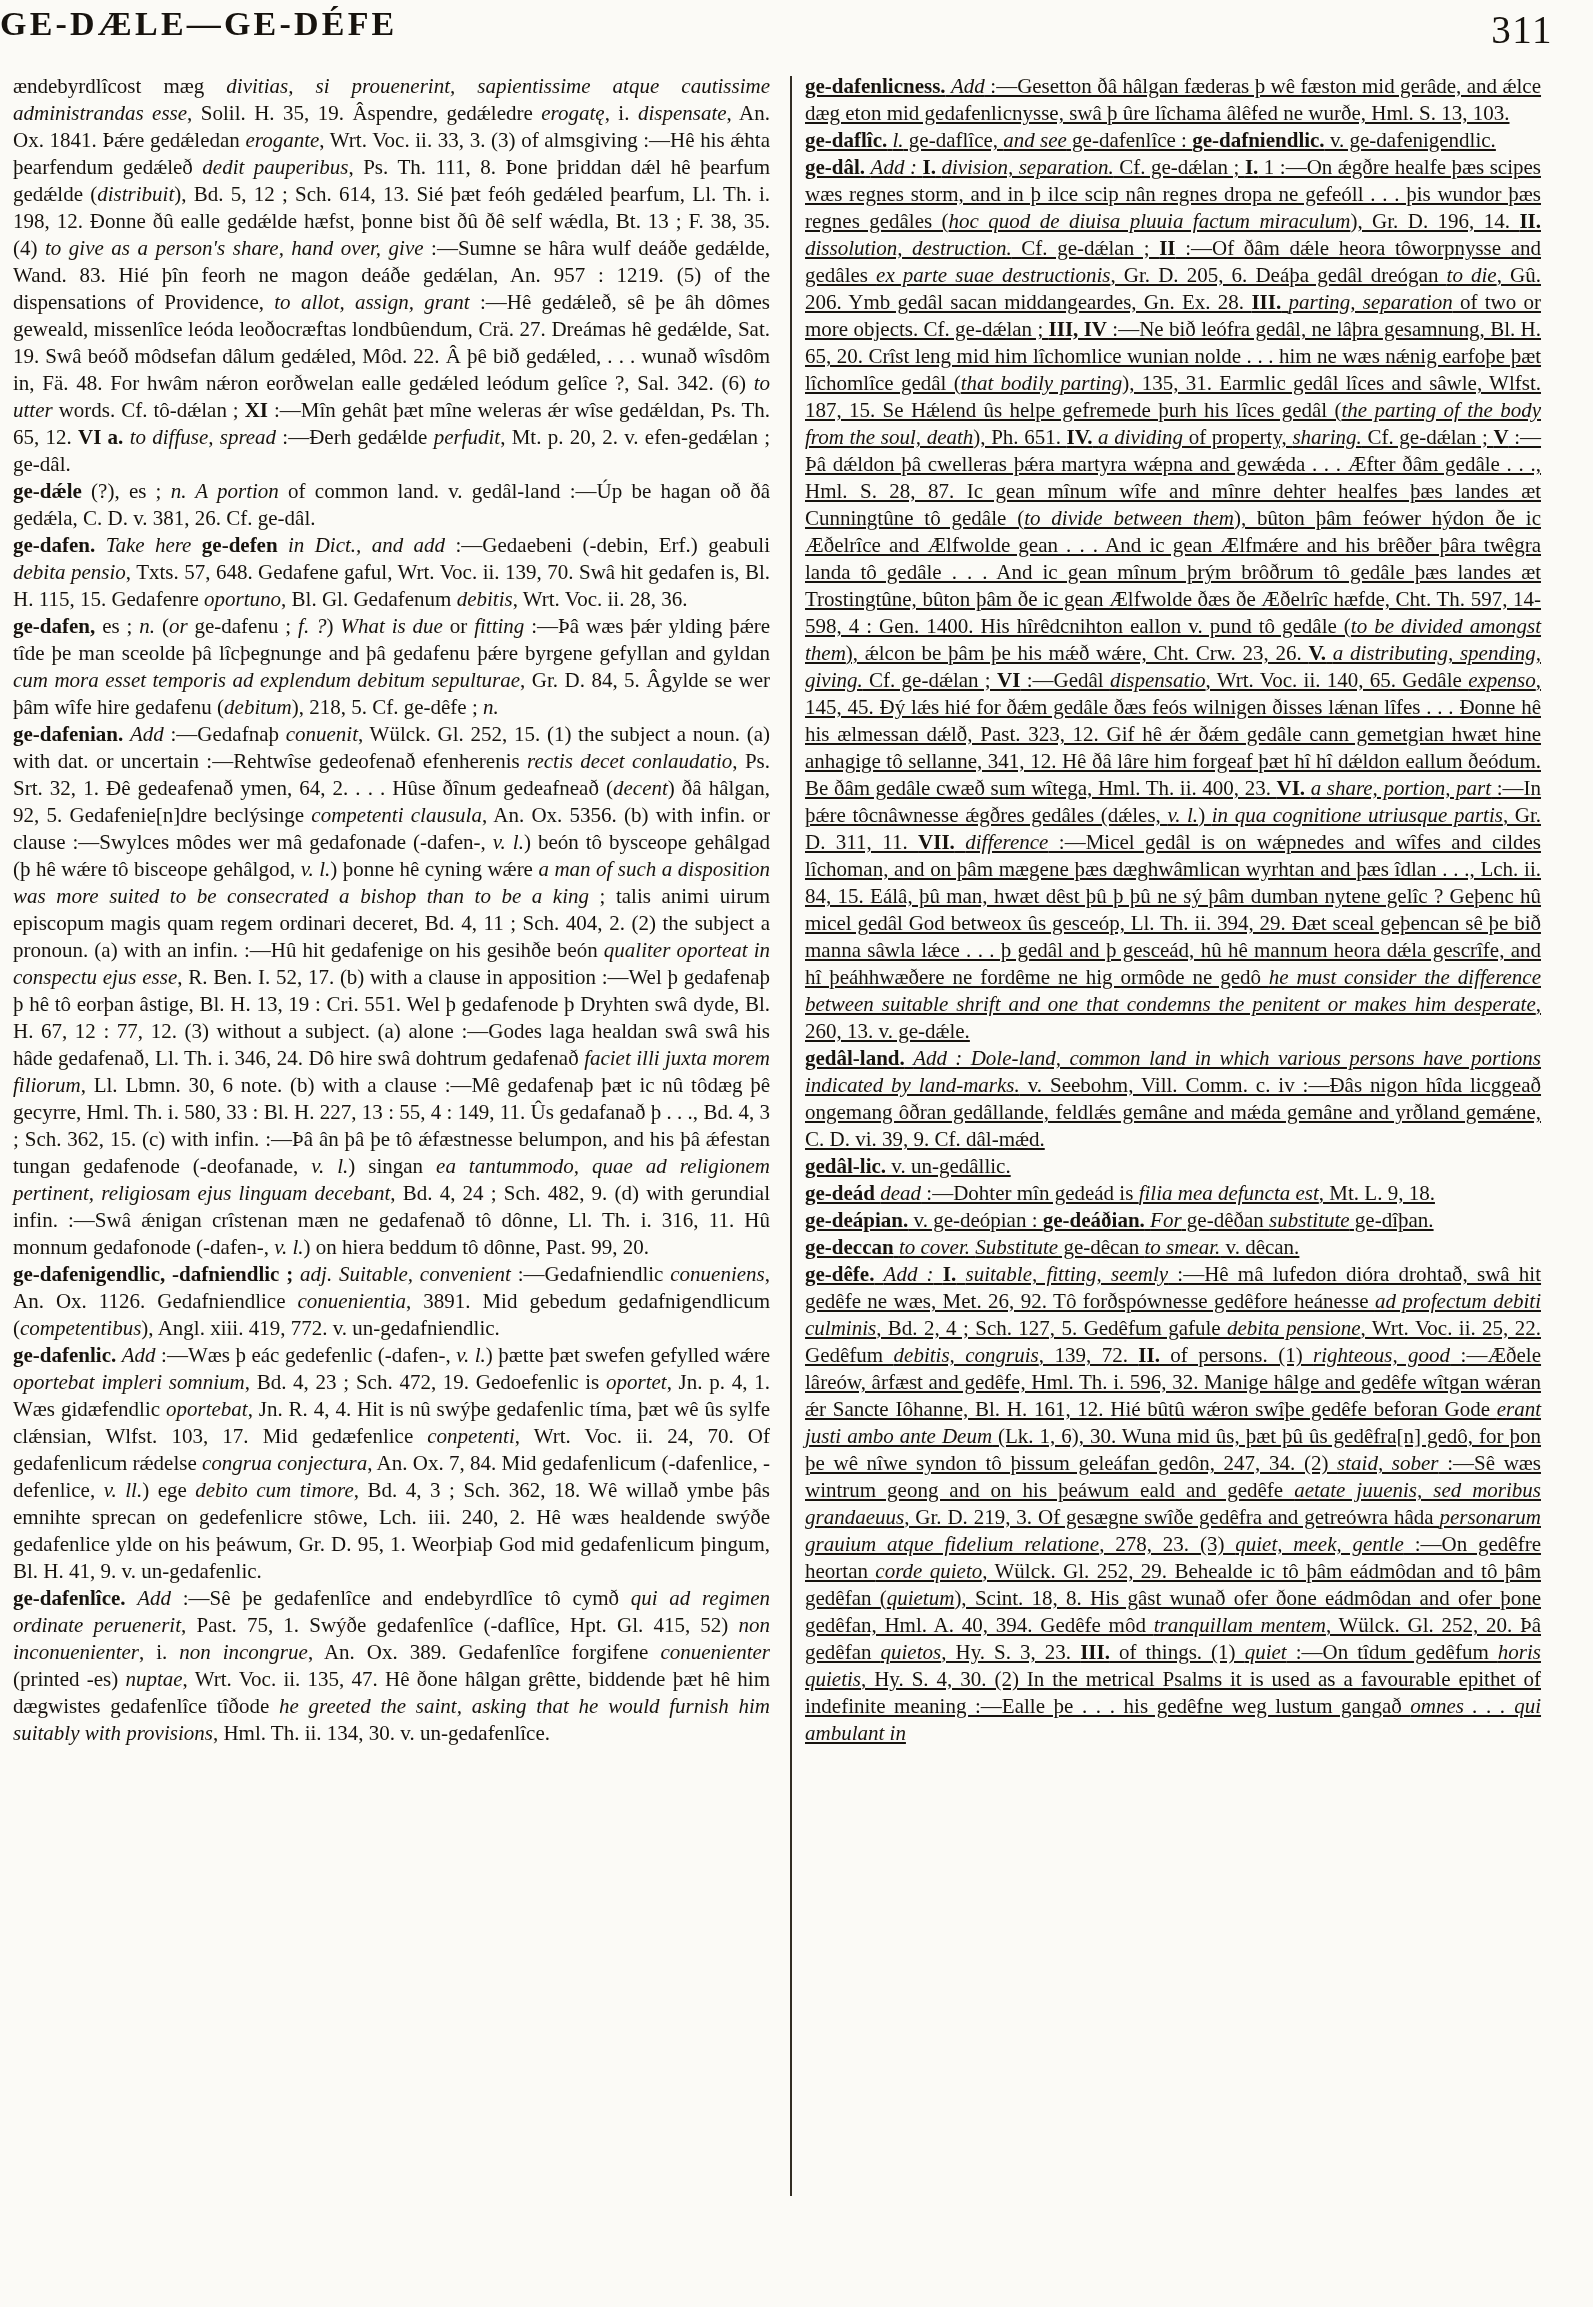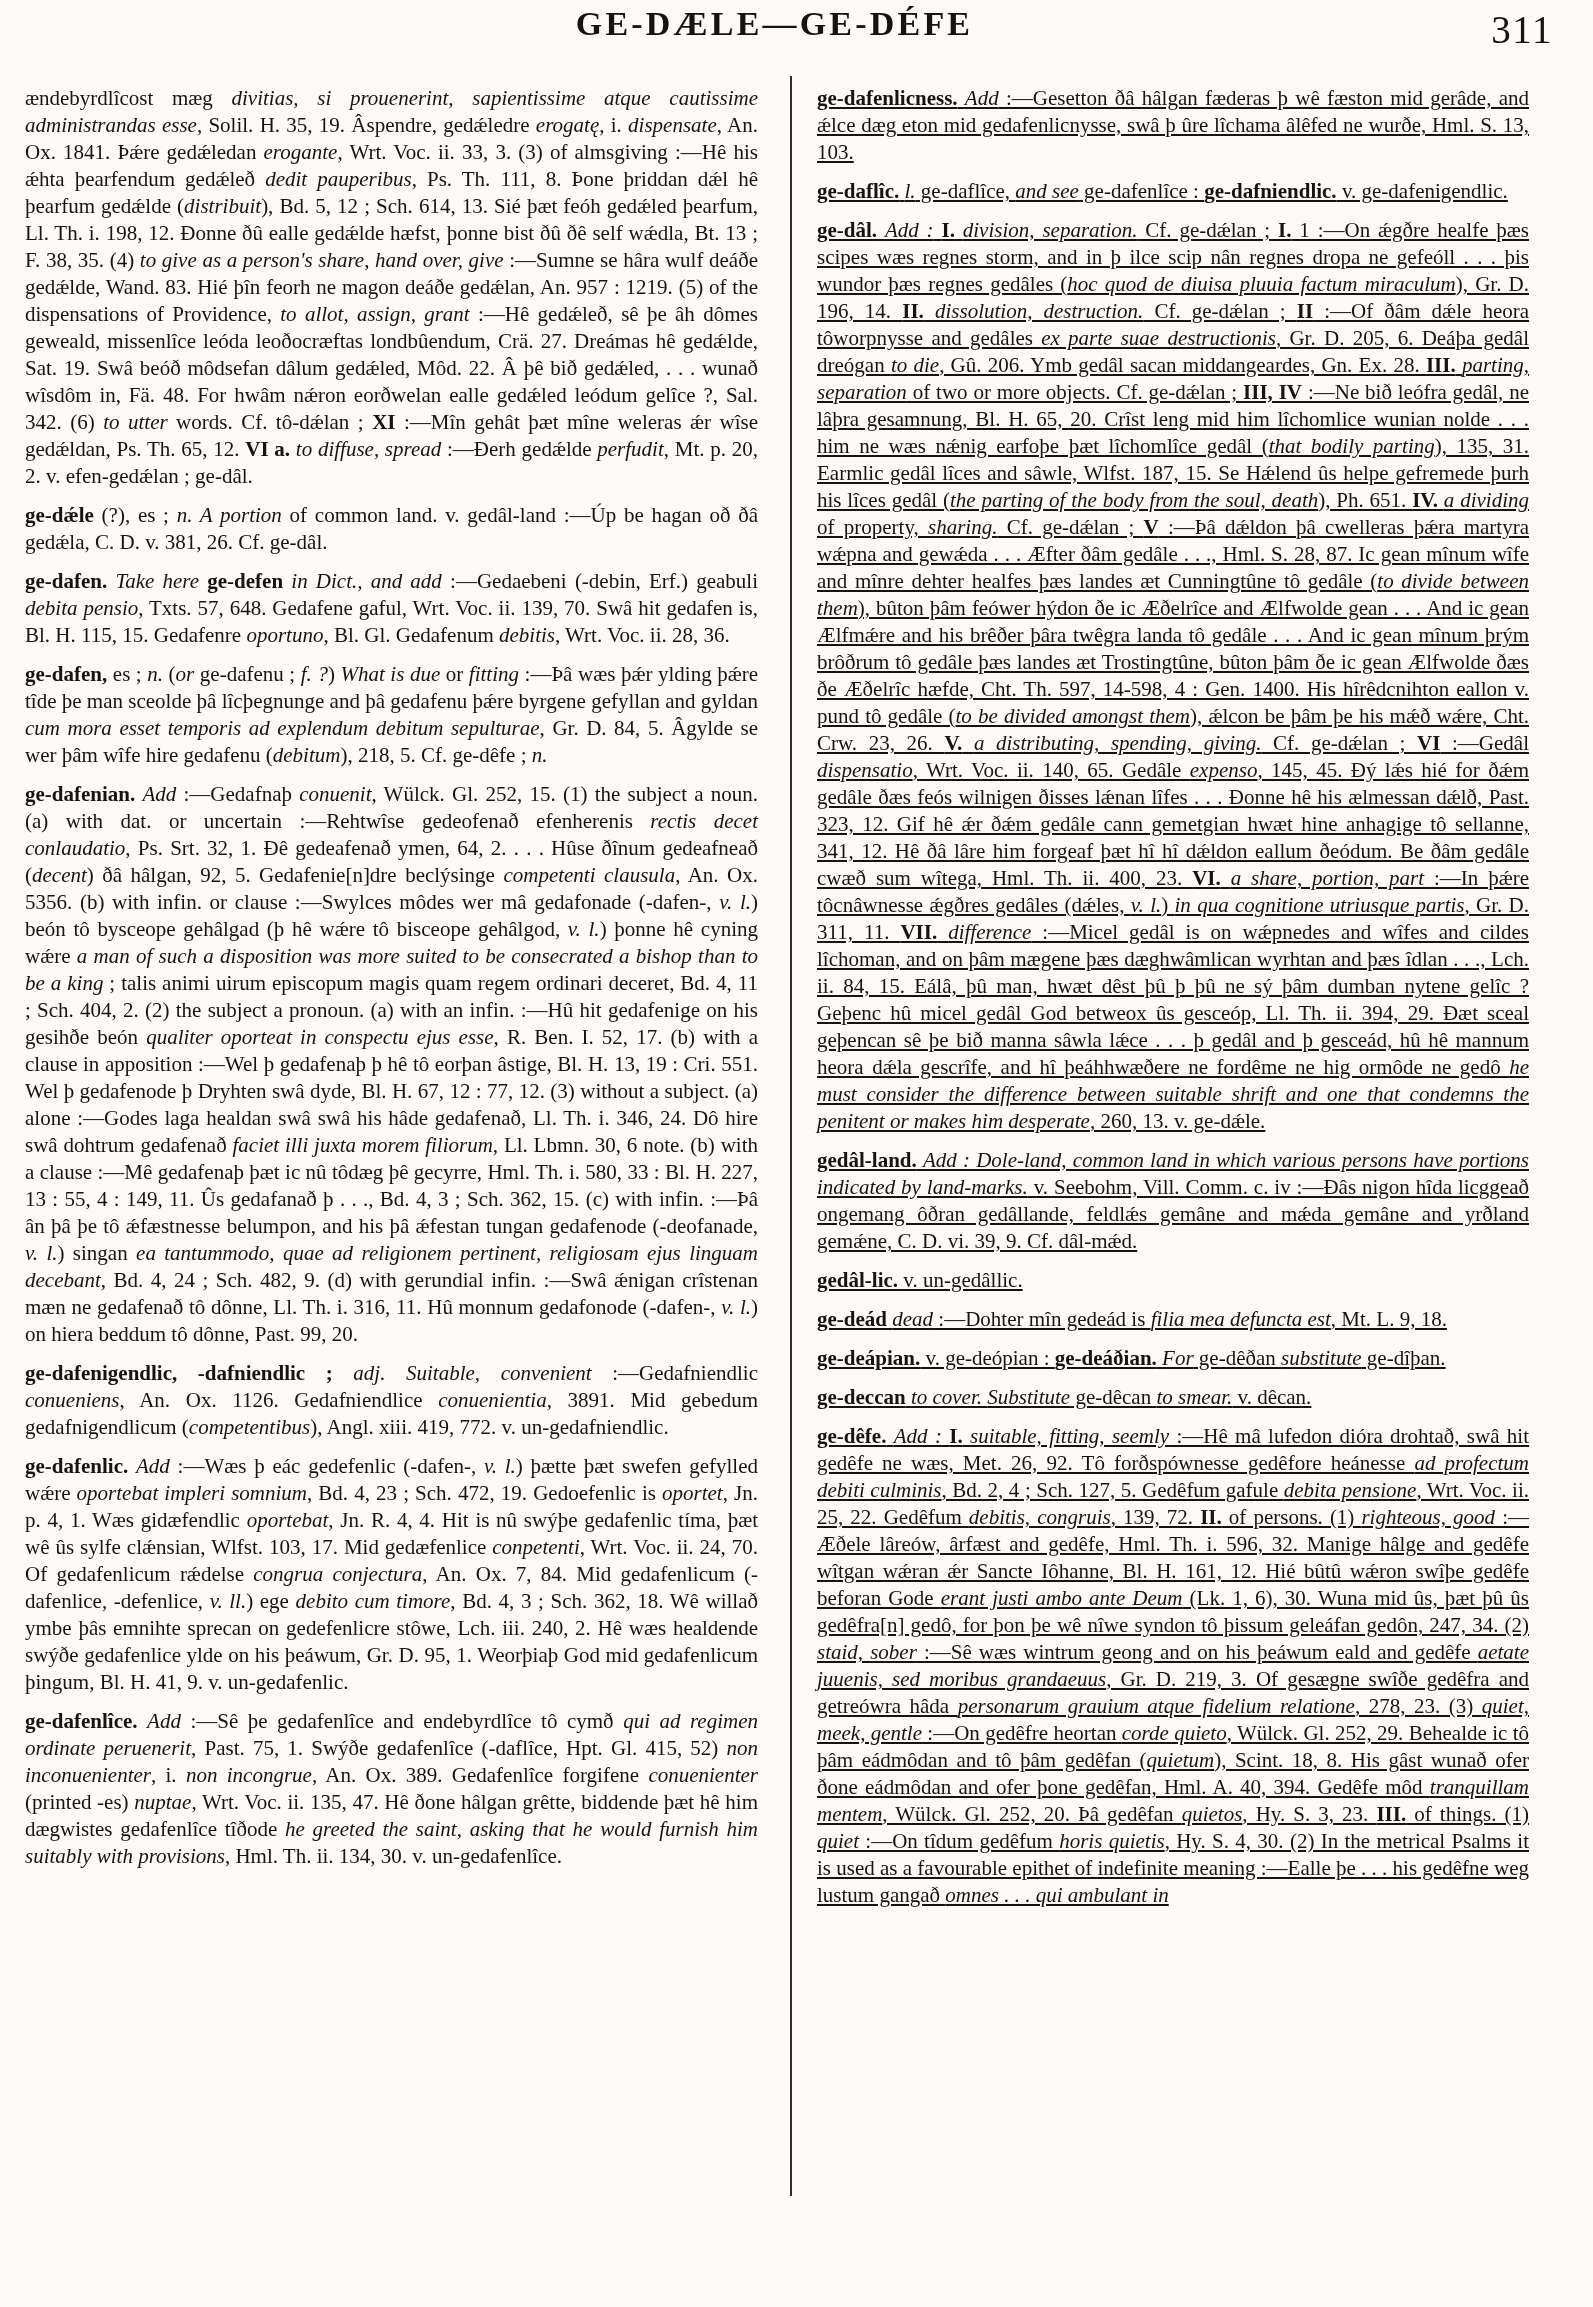--- a/index.html
+++ b/index.html
@@ -5,40 +5,39 @@
   html,body{margin:0;padding:0;}
   body{
     width:1593px;height:2307px;
     background:#fbfaf6;
     font-family:"Liberation Serif","DejaVu Serif",serif;
     color:#17130e;
   }
   .sheet{position:relative;width:1593px;height:2307px;overflow:hidden;}
   .running-head{
     position:absolute;top:4.8px;left:0;width:1549px;
-    text-align:center;
     font-size:34px;font-weight:700;letter-spacing:3.2px;
     font-family:"Liberation Serif","DejaVu Serif",serif;
   }
   .page-number{
     position:absolute;top:6.5px;left:1464px;width:89px;
     font-size:39px;letter-spacing:1.6px;text-align:right;
   }
   .col{
     position:absolute;top:73px;
     font-size:21px;line-height:27px;
     text-align:justify;
   }
   .col-left{left:13px;width:757px;}
   .col-right{left:805px;width:736px;text-decoration:underline;}
   .divider{
     position:absolute;left:790px;top:76px;width:1.6px;height:2120px;
     background:#332d24;
   }
-  p.entry{margin:12px;padding:0;text-align:justify;}
+  p.entry{margin:0;padding:0;text-align:justify;}
   .b{font-weight:700;}
   .i{font-style:italic;}
 </style>
 </head>
 <body>
 
 <div class="sheet">
   <div class="running-head">GE-DÆLE—GE-DÉFE</div>
   <div class="page-number">311</div>
   <div class="divider"></div>

